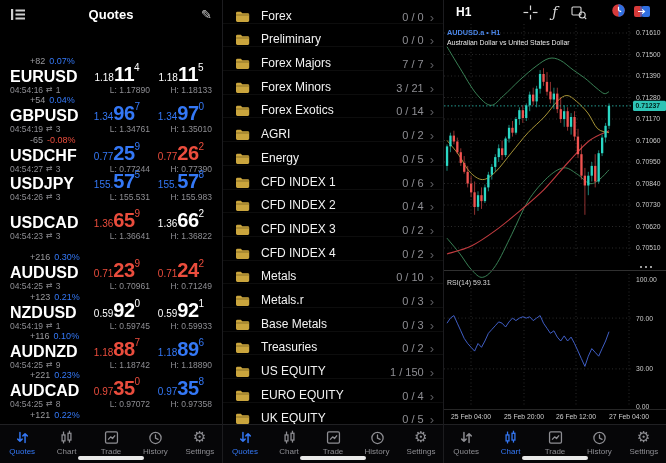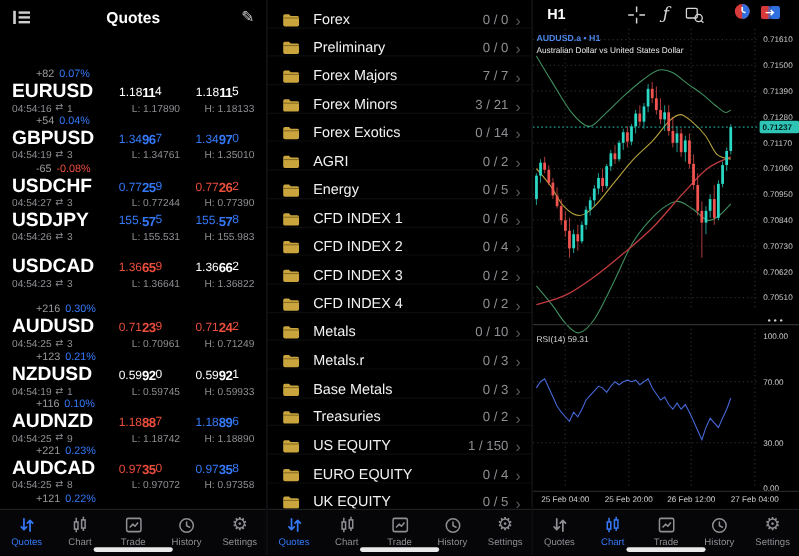--- a/index.html
+++ b/index.html
@@ -24,21 +24,21 @@
   .quotes{position:absolute;top:55px;left:0;right:0;bottom:39px;overflow:hidden;}
   .qrow{height:39.3px;padding:1px 10px 0 10px;}
   .qrow .l1{font-size:9px;height:11px;line-height:11px;margin-left:20px;}
   .qrow .l1 .pts{color:#9a9a9e;margin-right:4px;}
   .qrow .l2{display:flex;align-items:flex-end;height:17px;}
   .qrow .sym{font-size:16px;font-weight:bold;color:#fff;line-height:14px;}
   .pcol{margin-left:auto;width:66px;display:flex;justify-content:center;}
   .pcol.ask{margin-left:0;width:62px;}
   .price{display:inline-flex;align-items:flex-end;line-height:1;}
   .price .pp{font-size:10px;padding-bottom:1px;}
-  .price .pb{font-size:11px;font-weight:bold;letter-spacing:-0.5px;}
+  .price .pb{font-size:20px;font-weight:bold;letter-spacing:-0.5px;}
   .price .ps{font-size:10px;align-self:flex-start;margin-top:-1px;}
   .qrow .l3{display:flex;font-size:8.5px;color:#8e8e93;height:11px;line-height:10px;margin-top:1px;}
   .qrow .l3 .spr{margin:0 0 0 3px;font-size:8px;color:#8e8e93;}
   .qrow .l3 .lcol{margin-left:auto;width:66px;text-align:right;}
   .qrow .l3 .hcol{width:62px;text-align:right;}
 
   
   .folders{position:absolute;top:0;left:0;right:0;bottom:39px;overflow:hidden;}
   .frow{height:23.7px;display:flex;align-items:flex-end;padding:0 9px 0 12px;
     border-bottom:1px solid rgba(255,255,255,0.05);}

